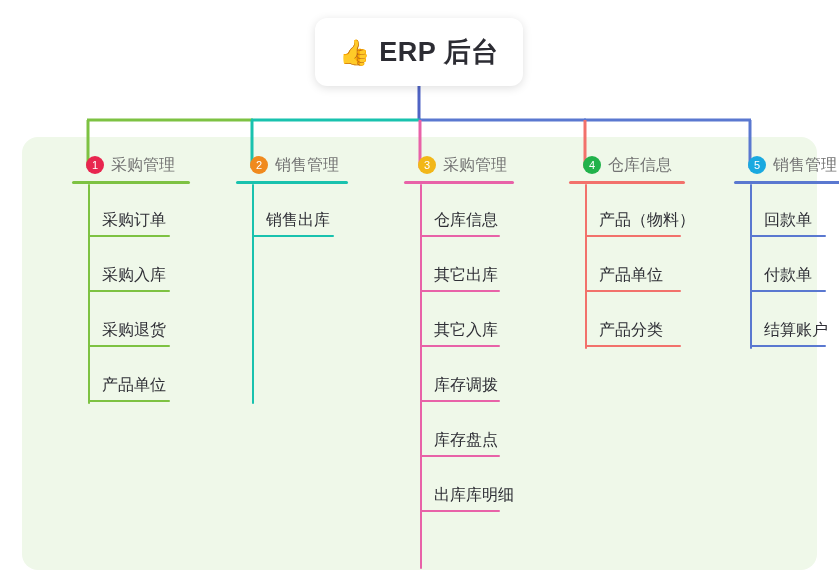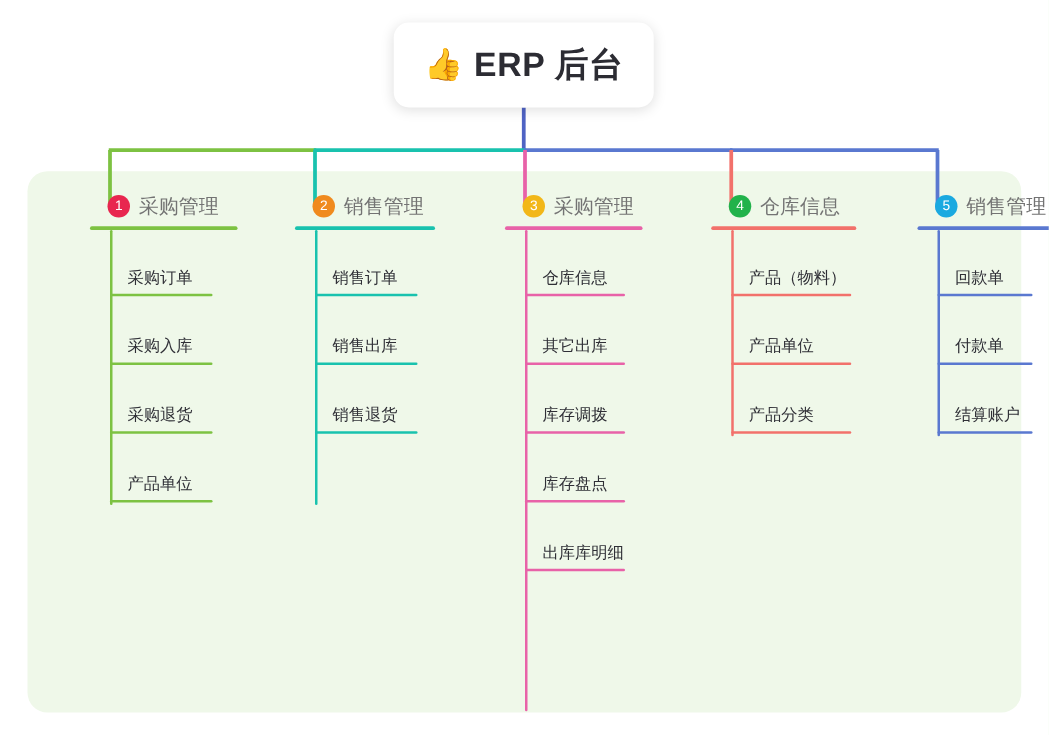--- a/index.html
+++ b/index.html
@@ -46,21 +46,21 @@
     display:inline-flex;align-items:center;justify-content:center;
     color:#ffffff;font-size:11px;line-height:1;margin-right:7px;
     flex:0 0 auto;font-weight:400;
   }
   .branch-title{font-size:16px;color:#737373;}
   .branch-rule{height:3px;border-radius:2px;margin-top:3px;}
 
   .leaf{position:relative;height:55px;}
   .leaf-text{
     position:absolute;left:30px;bottom:8px;
-    font-size:13px;color:#2f2f36;white-space:nowrap;
+    font-size:16px;color:#2f2f36;white-space:nowrap;
   }
   .leaf-rule{
     position:absolute;left:16px;bottom:2px;height:2px;border-radius:1px;
   }
   .spine{position:absolute;left:16px;top:0;width:2px;border-radius:1px;}
 </style>
 </head>
 <body>
 
 <div id="mindmap">
@@ -116,29 +116,21 @@
       </div>
       <div class="branch" style="left: 236px; top: 152px;">
         <div class="branch-head">
           <span class="badge" style="background: rgb(240, 138, 30);">2</span>
           <span class="branch-title">销售管理</span>
         </div>
         <div class="branch-rule" style="background: rgb(25, 194, 174); width: 112px; margin-left: 0px;"></div>
         <div style="position: relative;">
           <div class="spine" style="background: rgb(25, 194, 174); height: 220px;"></div>
           <div class="leaf">
-            <span class="leaf-text">销售订单</span>
-            <div class="leaf-rule" style="background: rgb(25, 194, 174); width: 82px;"></div>
-          </div>
-          <div class="leaf">
             <span class="leaf-text">销售出库</span>
-            <div class="leaf-rule" style="background: rgb(25, 194, 174); width: 82px;"></div>
-          </div>
-          <div class="leaf">
-            <span class="leaf-text">销售退货</span>
             <div class="leaf-rule" style="background: rgb(25, 194, 174); width: 82px;"></div>
           </div>
         </div>
       </div>
       <div class="branch" style="left: 404px; top: 152px;">
         <div class="branch-head">
           <span class="badge" style="background: rgb(242, 183, 24);">3</span>
           <span class="branch-title">采购管理</span>
         </div>
         <div class="branch-rule" style="background: rgb(232, 98, 168); width: 110px; margin-left: 0px;"></div>
@@ -146,20 +138,24 @@
           <div class="spine" style="background: rgb(232, 98, 168); height: 385px;"></div>
           <div class="leaf">
             <span class="leaf-text">仓库信息</span>
             <div class="leaf-rule" style="background: rgb(232, 98, 168); width: 80px;"></div>
           </div>
           <div class="leaf">
             <span class="leaf-text">其它出库</span>
             <div class="leaf-rule" style="background: rgb(232, 98, 168); width: 80px;"></div>
           </div>
           <div class="leaf">
+            <span class="leaf-text">其它入库</span>
+            <div class="leaf-rule" style="background: rgb(232, 98, 168); width: 80px;"></div>
+          </div>
+          <div class="leaf">
             <span class="leaf-text">库存调拨</span>
             <div class="leaf-rule" style="background: rgb(232, 98, 168); width: 80px;"></div>
           </div>
           <div class="leaf">
             <span class="leaf-text">库存盘点</span>
             <div class="leaf-rule" style="background: rgb(232, 98, 168); width: 80px;"></div>
           </div>
           <div class="leaf">
             <span class="leaf-text">出库库明细</span>
             <div class="leaf-rule" style="background: rgb(232, 98, 168); width: 80px;"></div>

